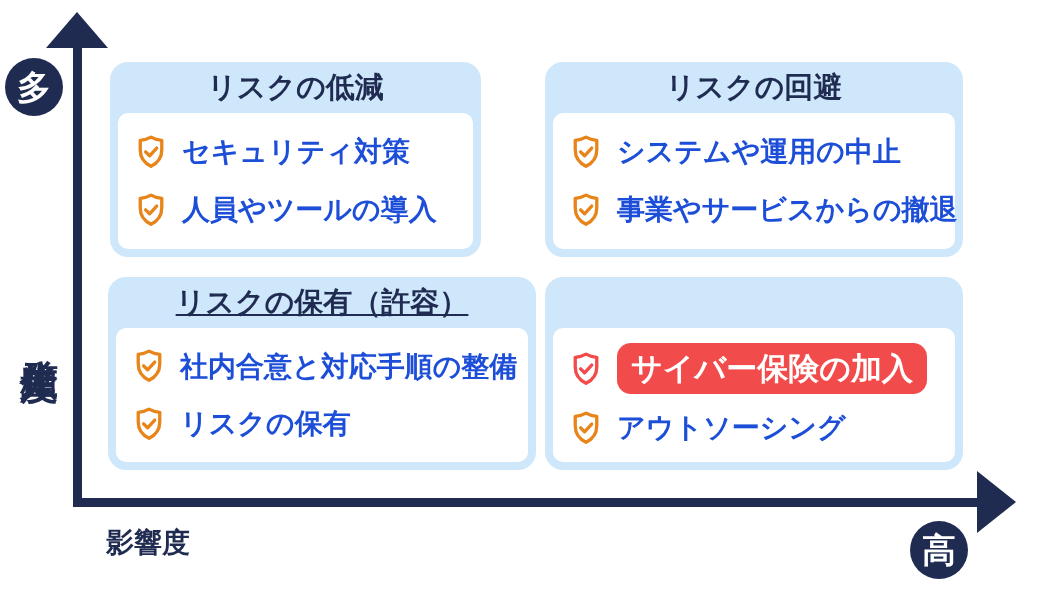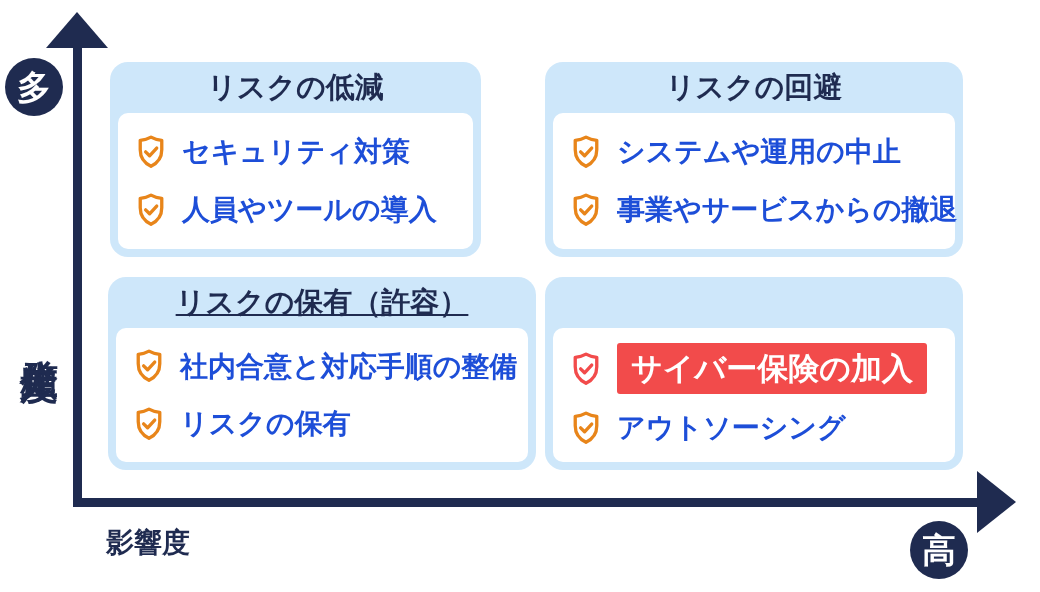--- a/index.html
+++ b/index.html
@@ -54,21 +54,21 @@
     padding-left:14px;box-sizing:border-box;
   }
   .item{display:flex;align-items:center;gap:12px;}
   .item .shield{width:38px;height:38px;flex:0 0 38px;color:#e8851a;}
   .item.red-item .shield{color:#f24b4b;}
   .item-text{
     font-size:28px;font-weight:700;color:#1d4ed8;white-space:nowrap;line-height:1.2;
   }
   .item-text.highlighted{
     background:#f24b4b;color:#ffffff;font-size:31px;
-    padding:7px 14px;border-radius:3px;
+    padding:7px 14px;border-radius:14px;
   }
 </style>
 </head>
 <body>
 
 <svg width="0" height="0" style="position:absolute">
   <defs>
     <g id="shield-check">
       <path d="M12 2.6c1.9 1.1 4.2 1.8 6.8 2v6c0 4.6-2.6 8.4-6.8 10.4C7.8 19 5.2 15.2 5.2 10.6v-6c2.6-.2 4.9-.9 6.8-2z"></path>
       <path d="M8.6 11.9l2.5 2.5 4.5-4.9"></path>

